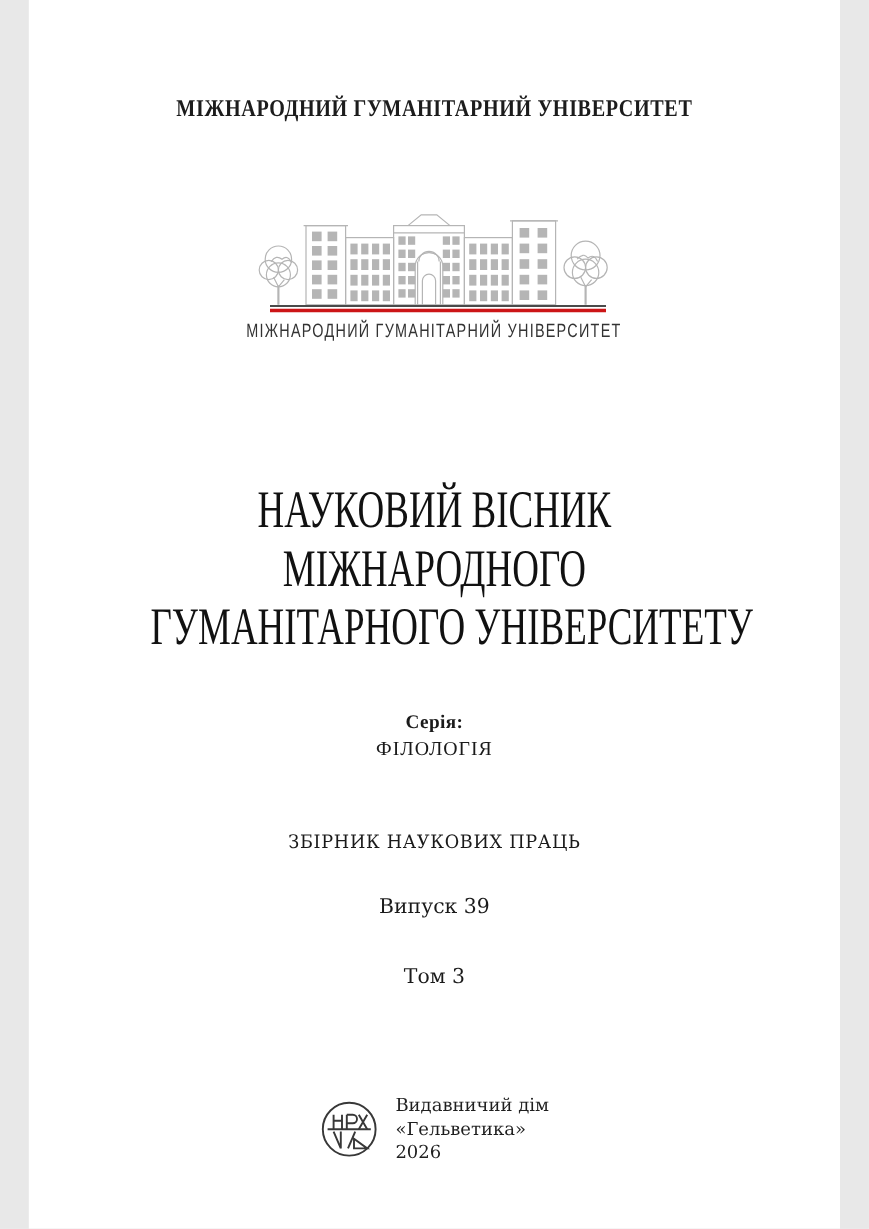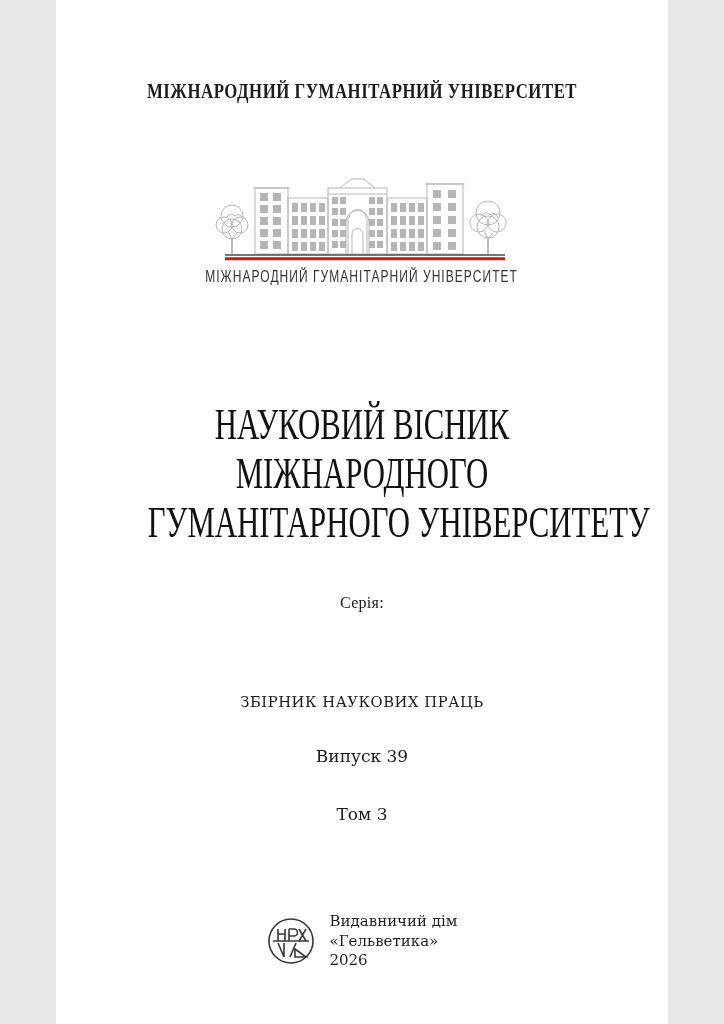--- a/index.html
+++ b/index.html
@@ -1,20 +1,20 @@
 <!DOCTYPE html>
 <html style="--accent: #cc1517;"><head>
 <meta charset="utf-8">
 <style>
   :root { --accent: #cc1517; }
   * { margin: 0; padding: 0; box-sizing: border-box; }
   html, body { background: #e8e8e8; }
   #page {
     position: relative;
-    width: 612px;
+    width: 676px;
     height: 1024px;
     margin: 0 auto;
     background: #ffffff;
     overflow: hidden;
     font-family: "Liberation Serif", serif;
     color: #1a1a1a;
   }
   .center-abs { position: absolute; left: 0; right: 0; text-align: center; }
 
   .header-line {
@@ -51,21 +51,21 @@
   .main-title {
     top: 400px;
     font-size: 44px;
     line-height: 49px;
     color: #111111;
     transform: scaleX(0.70);
     white-space: nowrap;
   }
 
   .series-block { top: 592px; font-size: 16px; line-height: 21px; }
-  .series-label { font-weight: 400; letter-spacing: 0.3px; }
+  .series-label { font-weight: 700; letter-spacing: 0.3px; }
   .series-value { font-size: 16.5px; letter-spacing: 0.8px; }
 
   .collection-line {
     top: 692px;
     font-family: "DejaVu Serif", serif;
     font-size: 15.5px;
     line-height: 20px;
     letter-spacing: 0.6px;
     transform: scaleX(0.95);
   }
@@ -236,20 +236,21 @@
   </div>
 
   <div class="center-abs main-title">
     <div>НАУКОВИЙ ВІСНИК</div>
     <div>МІЖНАРОДНОГО</div>
     <div>ГУМАНІТАРНОГО УНІВЕРСИТЕТУ</div>
   </div>
 
   <div class="center-abs series-block">
     <div class="series-label">Серія:</div>
+    <div class="series-value">ФІЛОЛОГІЯ</div>
   </div>
 
   <div class="center-abs collection-line">ЗБІРНИК НАУКОВИХ ПРАЦЬ</div>
 
   <div class="center-abs issue-line">Випуск 39</div>
 
   <div class="center-abs volume-line">Том 3</div>
 
   <div class="publisher-block">
     <svg class="publisher-logo-svg" viewBox="0 0 50 50" xmlns="http://www.w3.org/2000/svg">

